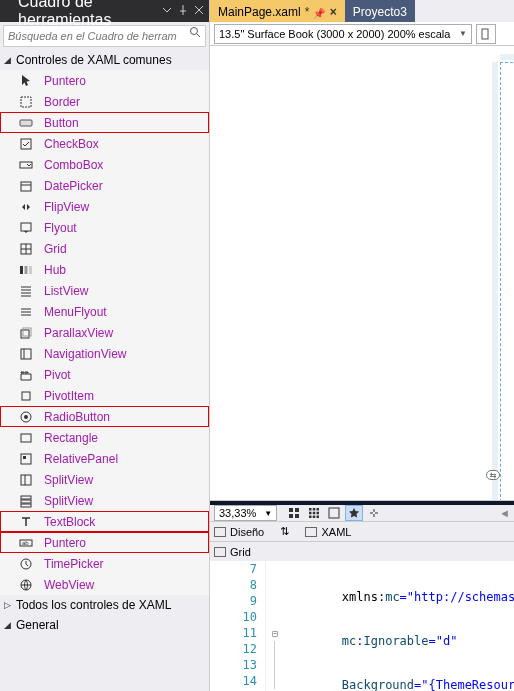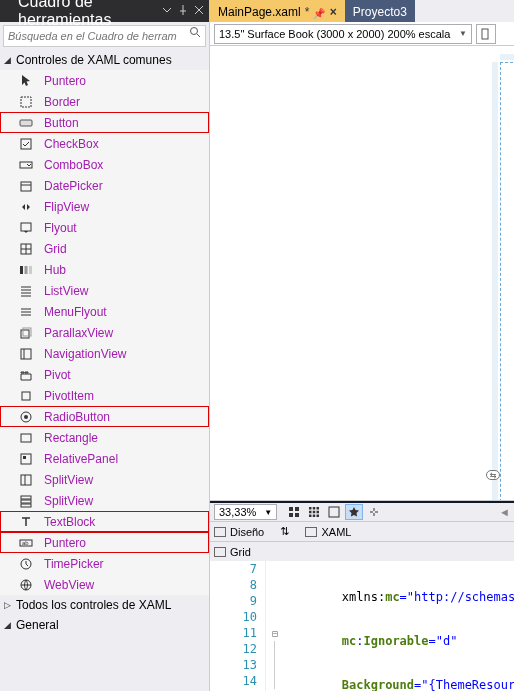--- a/index.html
+++ b/index.html
@@ -39,21 +39,21 @@
   .device-select { flex: 1; max-width: 258px; height: 20px; border: 1px solid #abadb3; background: #fff; display: flex; align-items: center; padding: 0 4px; font-size: 11px; }
   .device-select .arrow { font-size: 8px; color: #555; }
   .device-select .txt { flex: 1; }
   
   .designer-surface { flex: 1; background: #fff; position: relative; overflow: hidden; border-bottom: 1px solid #ccc; }
   .artboard { position: absolute; left: 290px; top: 16px; width: 300px; height: 460px; border: 1px dashed #6aa8d8; background: #fff; }
   .ruler-h { position: absolute; left: 290px; top: 8px; width: 300px; height: 6px; background: #e8f0f8; }
   .ruler-v { position: absolute; left: 282px; top: 16px; width: 6px; height: 460px; background: #e8f0f8; }
   .smart-tag { position: absolute; left: 276px; top: 424px; width: 14px; height: 10px; border: 1px solid #777; border-radius: 5px; background: #fff; display: flex; align-items: center; justify-content: center; font-size: 8px; color: #555; }
   
-  .zoom-bar { height: 20px; background: #eeeef2; border-top: 2px solid #0f172a; display: flex; align-items: center; padding: 0 4px; font-size: 11px; gap: 2px; }
+  .zoom-bar { height: 20px; background: #eeeef2; border-top: 4px solid #0f172a; display: flex; align-items: center; padding: 0 4px; font-size: 11px; gap: 2px; }
   .zoom-select { border: 1px solid #abadb3; background: #fff; padding: 0 4px; height: 16px; display: flex; align-items: center; gap: 8px; }
   .zoom-icons { display: flex; gap: 2px; margin-left: 6px; }
   .zoom-icons .zi { width: 18px; height: 16px; border: 1px solid transparent; display: flex; align-items: center; justify-content: center; }
   .zoom-icons .zi svg { width: 12px; height: 12px; }
   .zi.sel { background: #c9def5; border-color: #7eb4ea; }
   
   .split-bar { height: 20px; background: #eeeef2; border-top: 1px solid #ccc; display: flex; align-items: center; font-size: 11px; padding: 0 4px; gap: 16px; }
   .split-bar .mode { display: flex; align-items: center; gap: 4px; }
   .mode .box { width: 12px; height: 10px; border: 1px solid #666; }
   
@@ -61,21 +61,21 @@
   .crumb-bar .box { width: 12px; height: 10px; border: 1px solid #666; }
   
   .code-area { flex: 0 0 130px; display: flex; font-family: Consolas, monospace; font-size: 12px; background: #fff; overflow: hidden; }
   .gutter { width: 56px; background: #fff; text-align: right; padding-right: 8px; color: #2b91af; border-right: 1px solid #eee; }
   .gutter div { height: 16px; line-height: 16px; }
   .fold { width: 18px; background: #fff; }
   .fold div { height: 16px; display: flex; align-items: center; justify-content: center; color: #888; font-size: 10px; }
   .code { flex: 1; white-space: pre; overflow: hidden; }
   .code div { height: 16px; line-height: 16px; }
   .tag-blue { color: #0000ff; }
-  .attr-red { color: #4d7c0f; font-weight: bold; }
+  .attr-red { color: #0c4a6e; }
   .str-blue { color: #0000ff; }
 </style>
 </head>
 <body>
 
 <div class="container">
 
   <div class="toolbox">
     <div class="tb-header">
       <span class="tb-header-title">Cuadro de herramientas</span>

